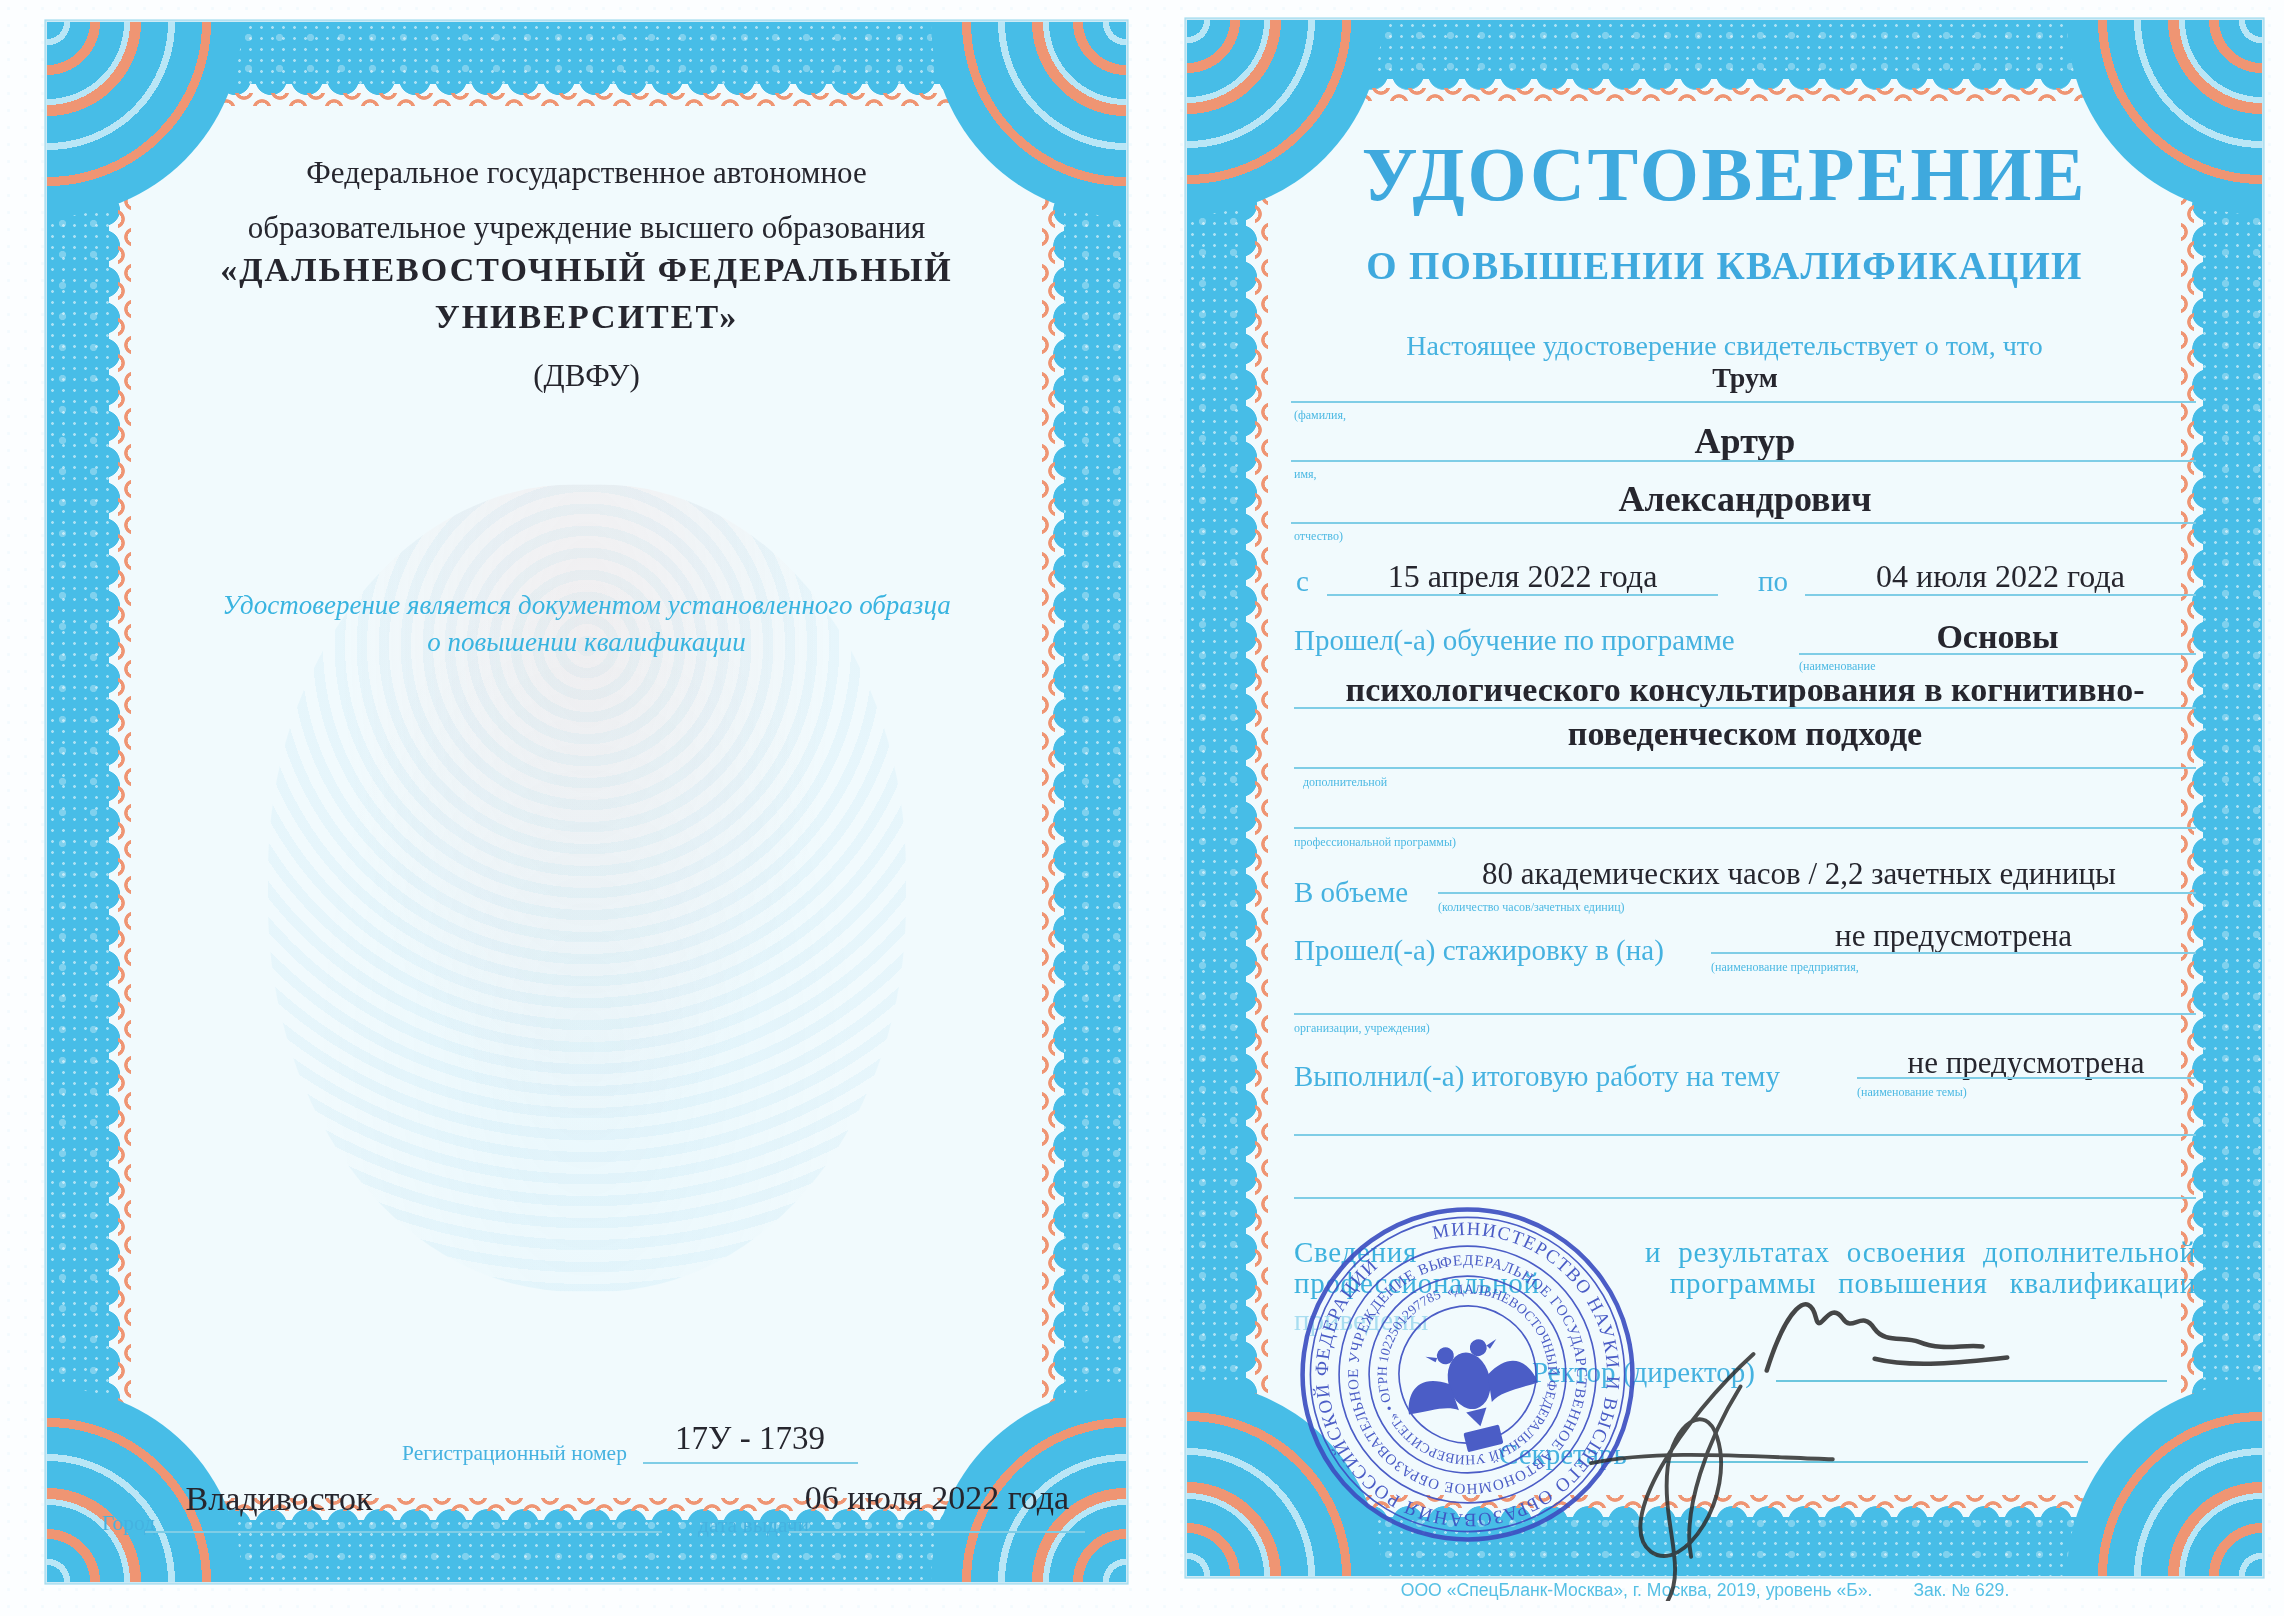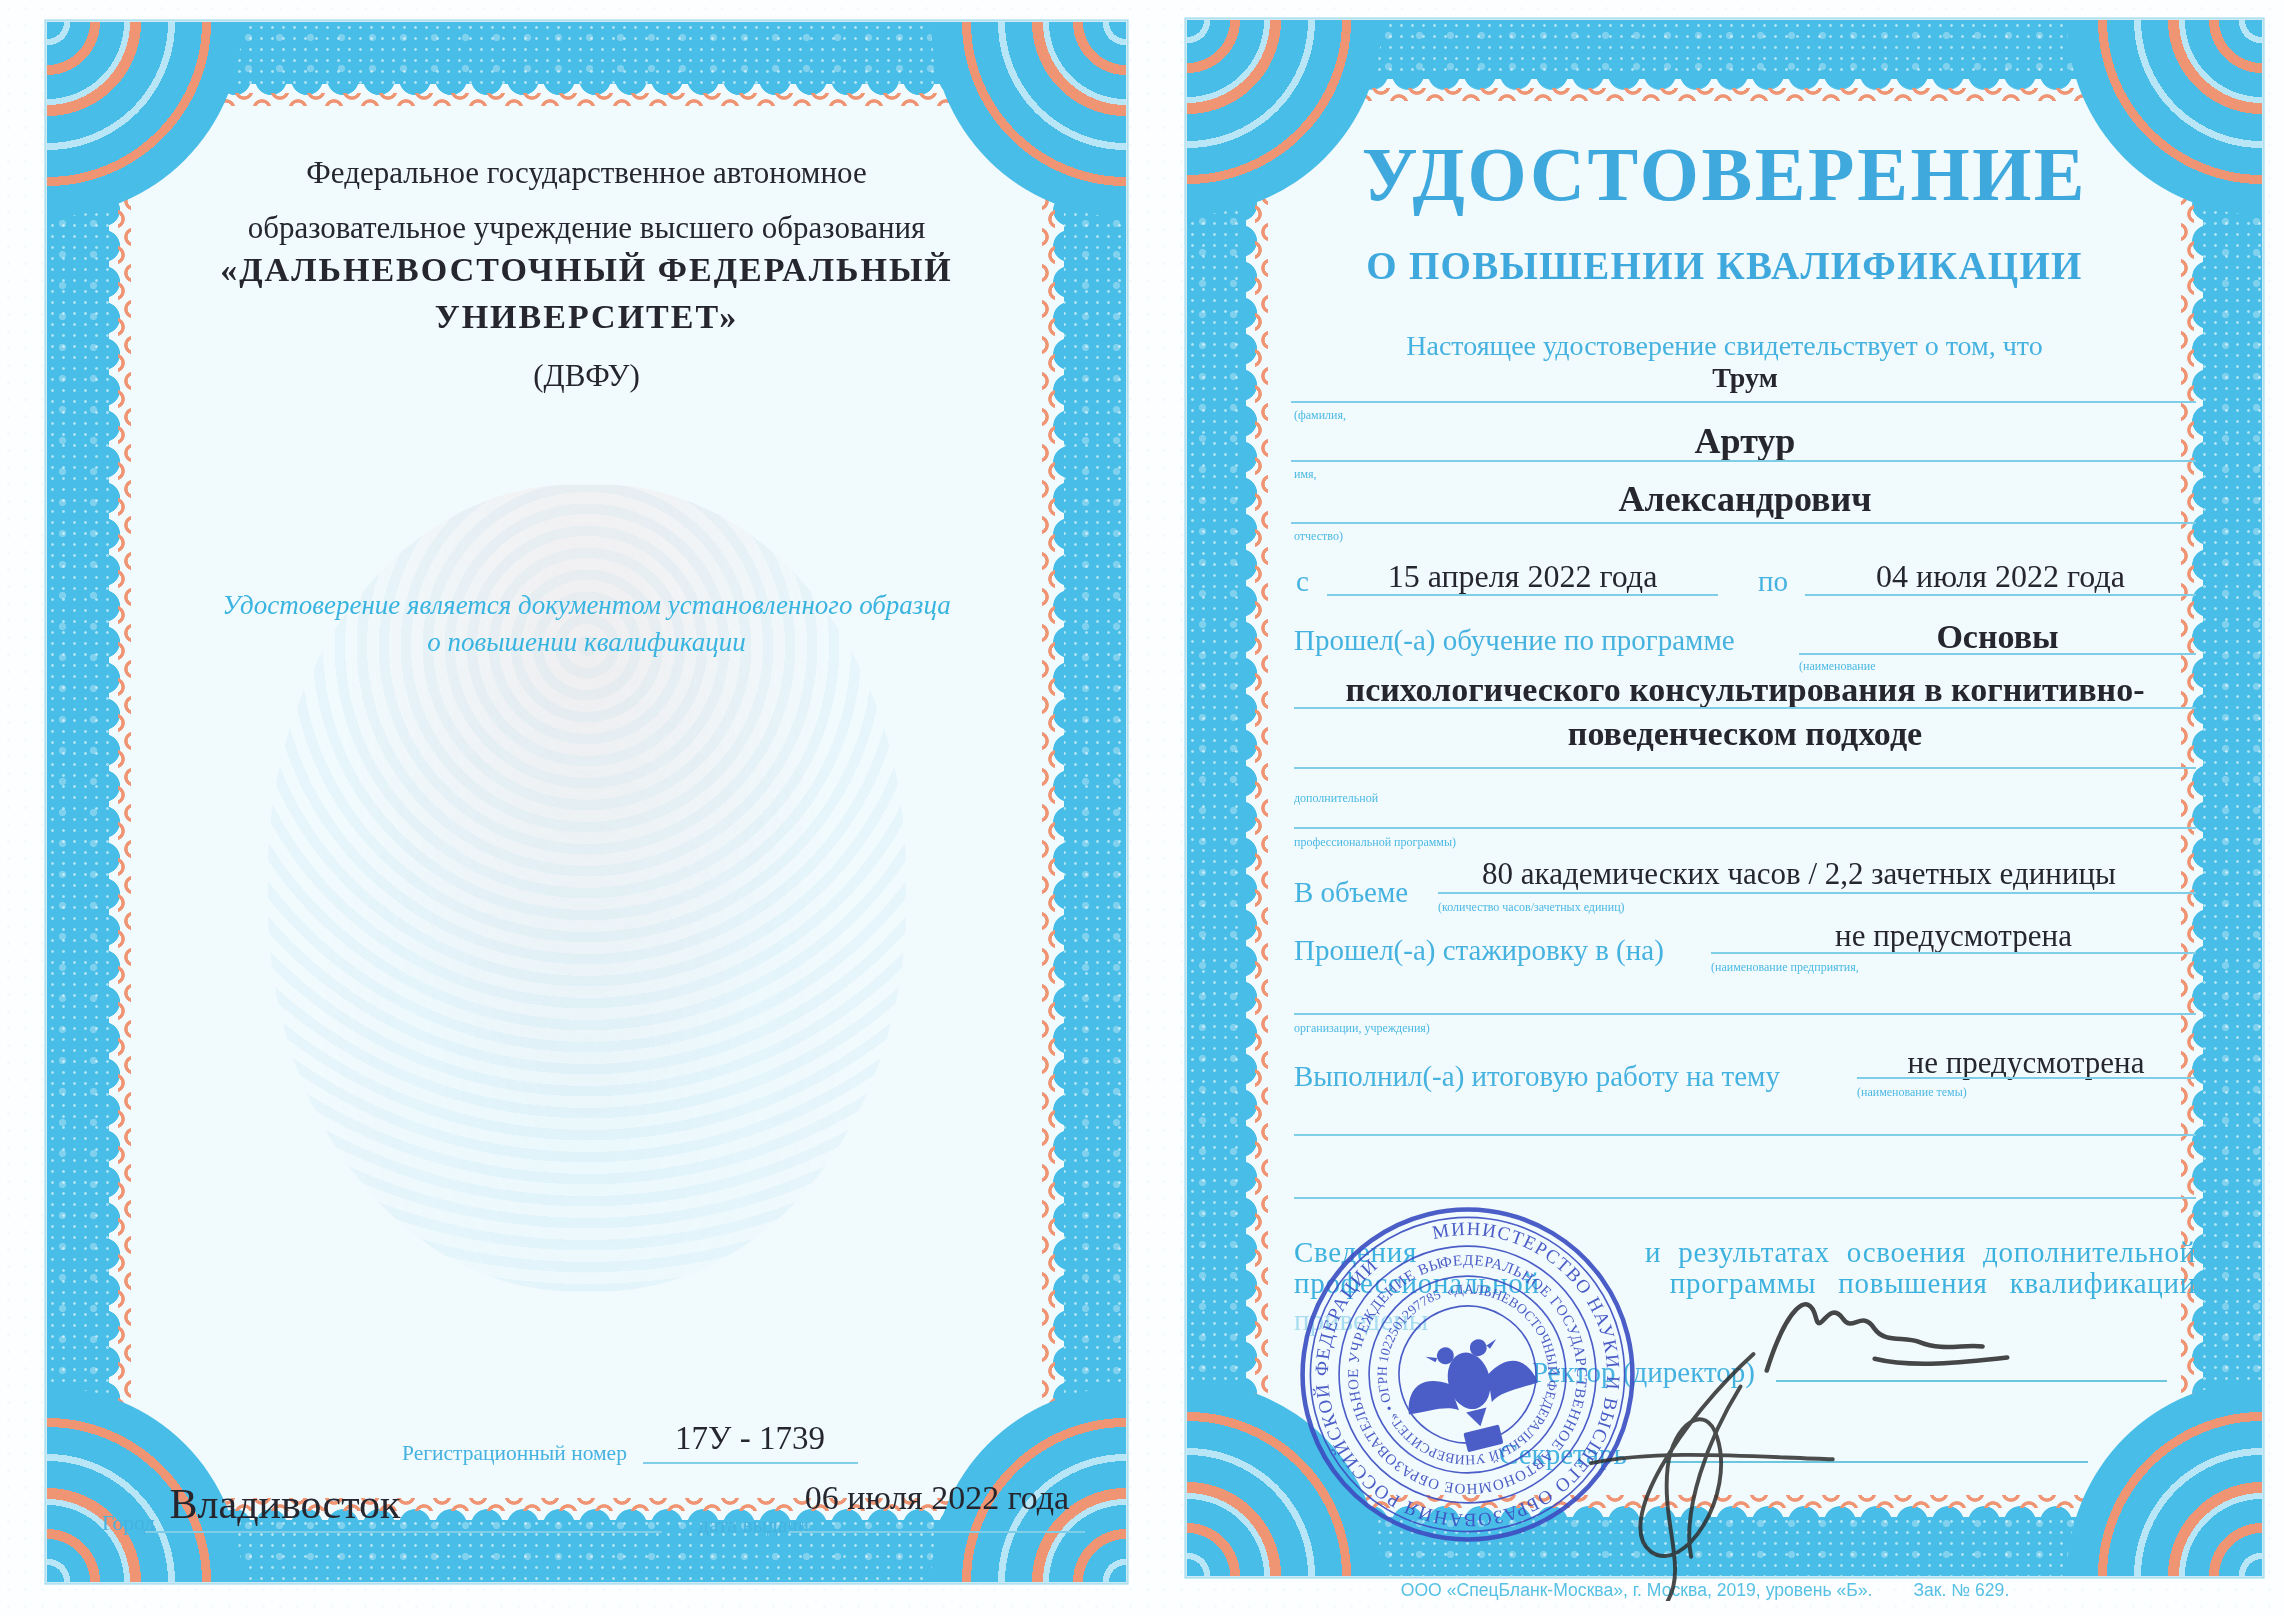--- a/index.html
+++ b/index.html
@@ -94,21 +94,21 @@
       <div class="abs ctr" style="left:91px;width:897px;top:276px;font-size:34px;font-weight:bold;letter-spacing:2px;color:#26262e;">УНИВЕРСИТЕТ»</div>
       <div class="abs ctr" style="left:91px;width:897px;top:322px;font-size:31px;color:#26262e;margin-top:14px;">(ДВФУ)</div>
 
       <div class="abs ctr" style="left:91px;width:897px;top:568px;font-size:27px;font-style:italic;color:#39b4e0;">Удостоверение является документом установленного образца</div>
       <div class="abs ctr" style="left:91px;width:897px;top:605px;font-size:27px;font-style:italic;color:#39b4e0;">о повышении квалификации</div>
 
       <div class="val ctr" style="left:573px;width:260px;top:1398px;font-size:33px;">17У - 1739</div>
       <div class="lbl" style="left:355px;top:1419px;font-size:21.5px;">Регистрационный номер</div>
       <div class="ul" style="left:596px;width:215px;top:1440px;"></div>
 
-      <div class="val ctr" style="left:98px;width:280px;top:1458px;font-size:42px;">Владивосток</div>
+      <div class="val ctr" style="left:92px;width:280px;top:1458px;font-size:34px;">Владивосток</div>
       <div class="lbl" style="left:55px;top:1489px;font-size:21.5px;">Город</div>
       <div class="ul" style="left:98px;width:517px;top:1509px;"></div>
 
       <div class="val ctr" style="left:742px;width:296px;top:1457px;font-size:34px;">06 июля 2022 года</div>
       <div class="lbl" style="left:651px;top:1491px;font-size:21.5px;">дата выдачи</div>
       <div class="ul" style="left:742px;width:296px;top:1509px;"></div>
     </div>
   </div>
 
   <div class="page" style="left:1187px;top:19.5px;width:1075px;height:1556px;">
@@ -154,21 +154,21 @@
       <div class="lbl" style="left:107px;top:604px;">Прошел(-а) обучение по программе</div>
       <div class="val ctr" style="left:612px;width:397px;top:598px;font-size:34px;font-weight:bold;">Основы</div>
       <div class="ul" style="left:612px;width:397px;top:633px;"></div>
       <div class="cap" style="left:612px;width:397px;top:639px;">(наименование</div>
 
       <div class="val ctr" style="left:107px;width:902px;top:651px;font-size:34px;font-weight:bold;">психологического консультирования в когнитивно-</div>
       <div class="ul" style="left:107px;width:902px;top:687px;"></div>
 
       <div class="val ctr" style="left:107px;width:902px;top:695px;font-size:34px;font-weight:bold;">поведенческом подходе</div>
       <div class="ul" style="left:107px;width:902px;top:747px;"></div>
-      <div class="cap" style="left:107px;width:902px;top:755px;margin-top:16px;">дополнительной</div>
+      <div class="cap" style="left:116px;width:902px;top:755px;">дополнительной</div>
       <div class="ul" style="left:107px;width:902px;top:807px;"></div>
       <div class="cap" style="left:107px;width:902px;top:815px;">профессиональной программы)</div>
 
       <div class="val ctr" style="left:215px;width:794px;top:836px;font-size:31px;">80 академических часов / 2,2 зачетных единицы</div>
       <div class="lbl" style="left:107px;top:856px;">В объеме</div>
       <div class="ul" style="left:251px;width:758px;top:872px;"></div>
       <div class="cap" style="left:251px;width:758px;top:880px;font-family:Liberation Serif, serif;">(количество часов/зачетных единиц)</div>
 
       <div class="val ctr" style="left:524px;width:485px;top:898px;font-size:31px;">не предусмотрена</div>
       <div class="lbl" style="left:107px;top:914px;">Прошел(-а) стажировку в (на)</div>

